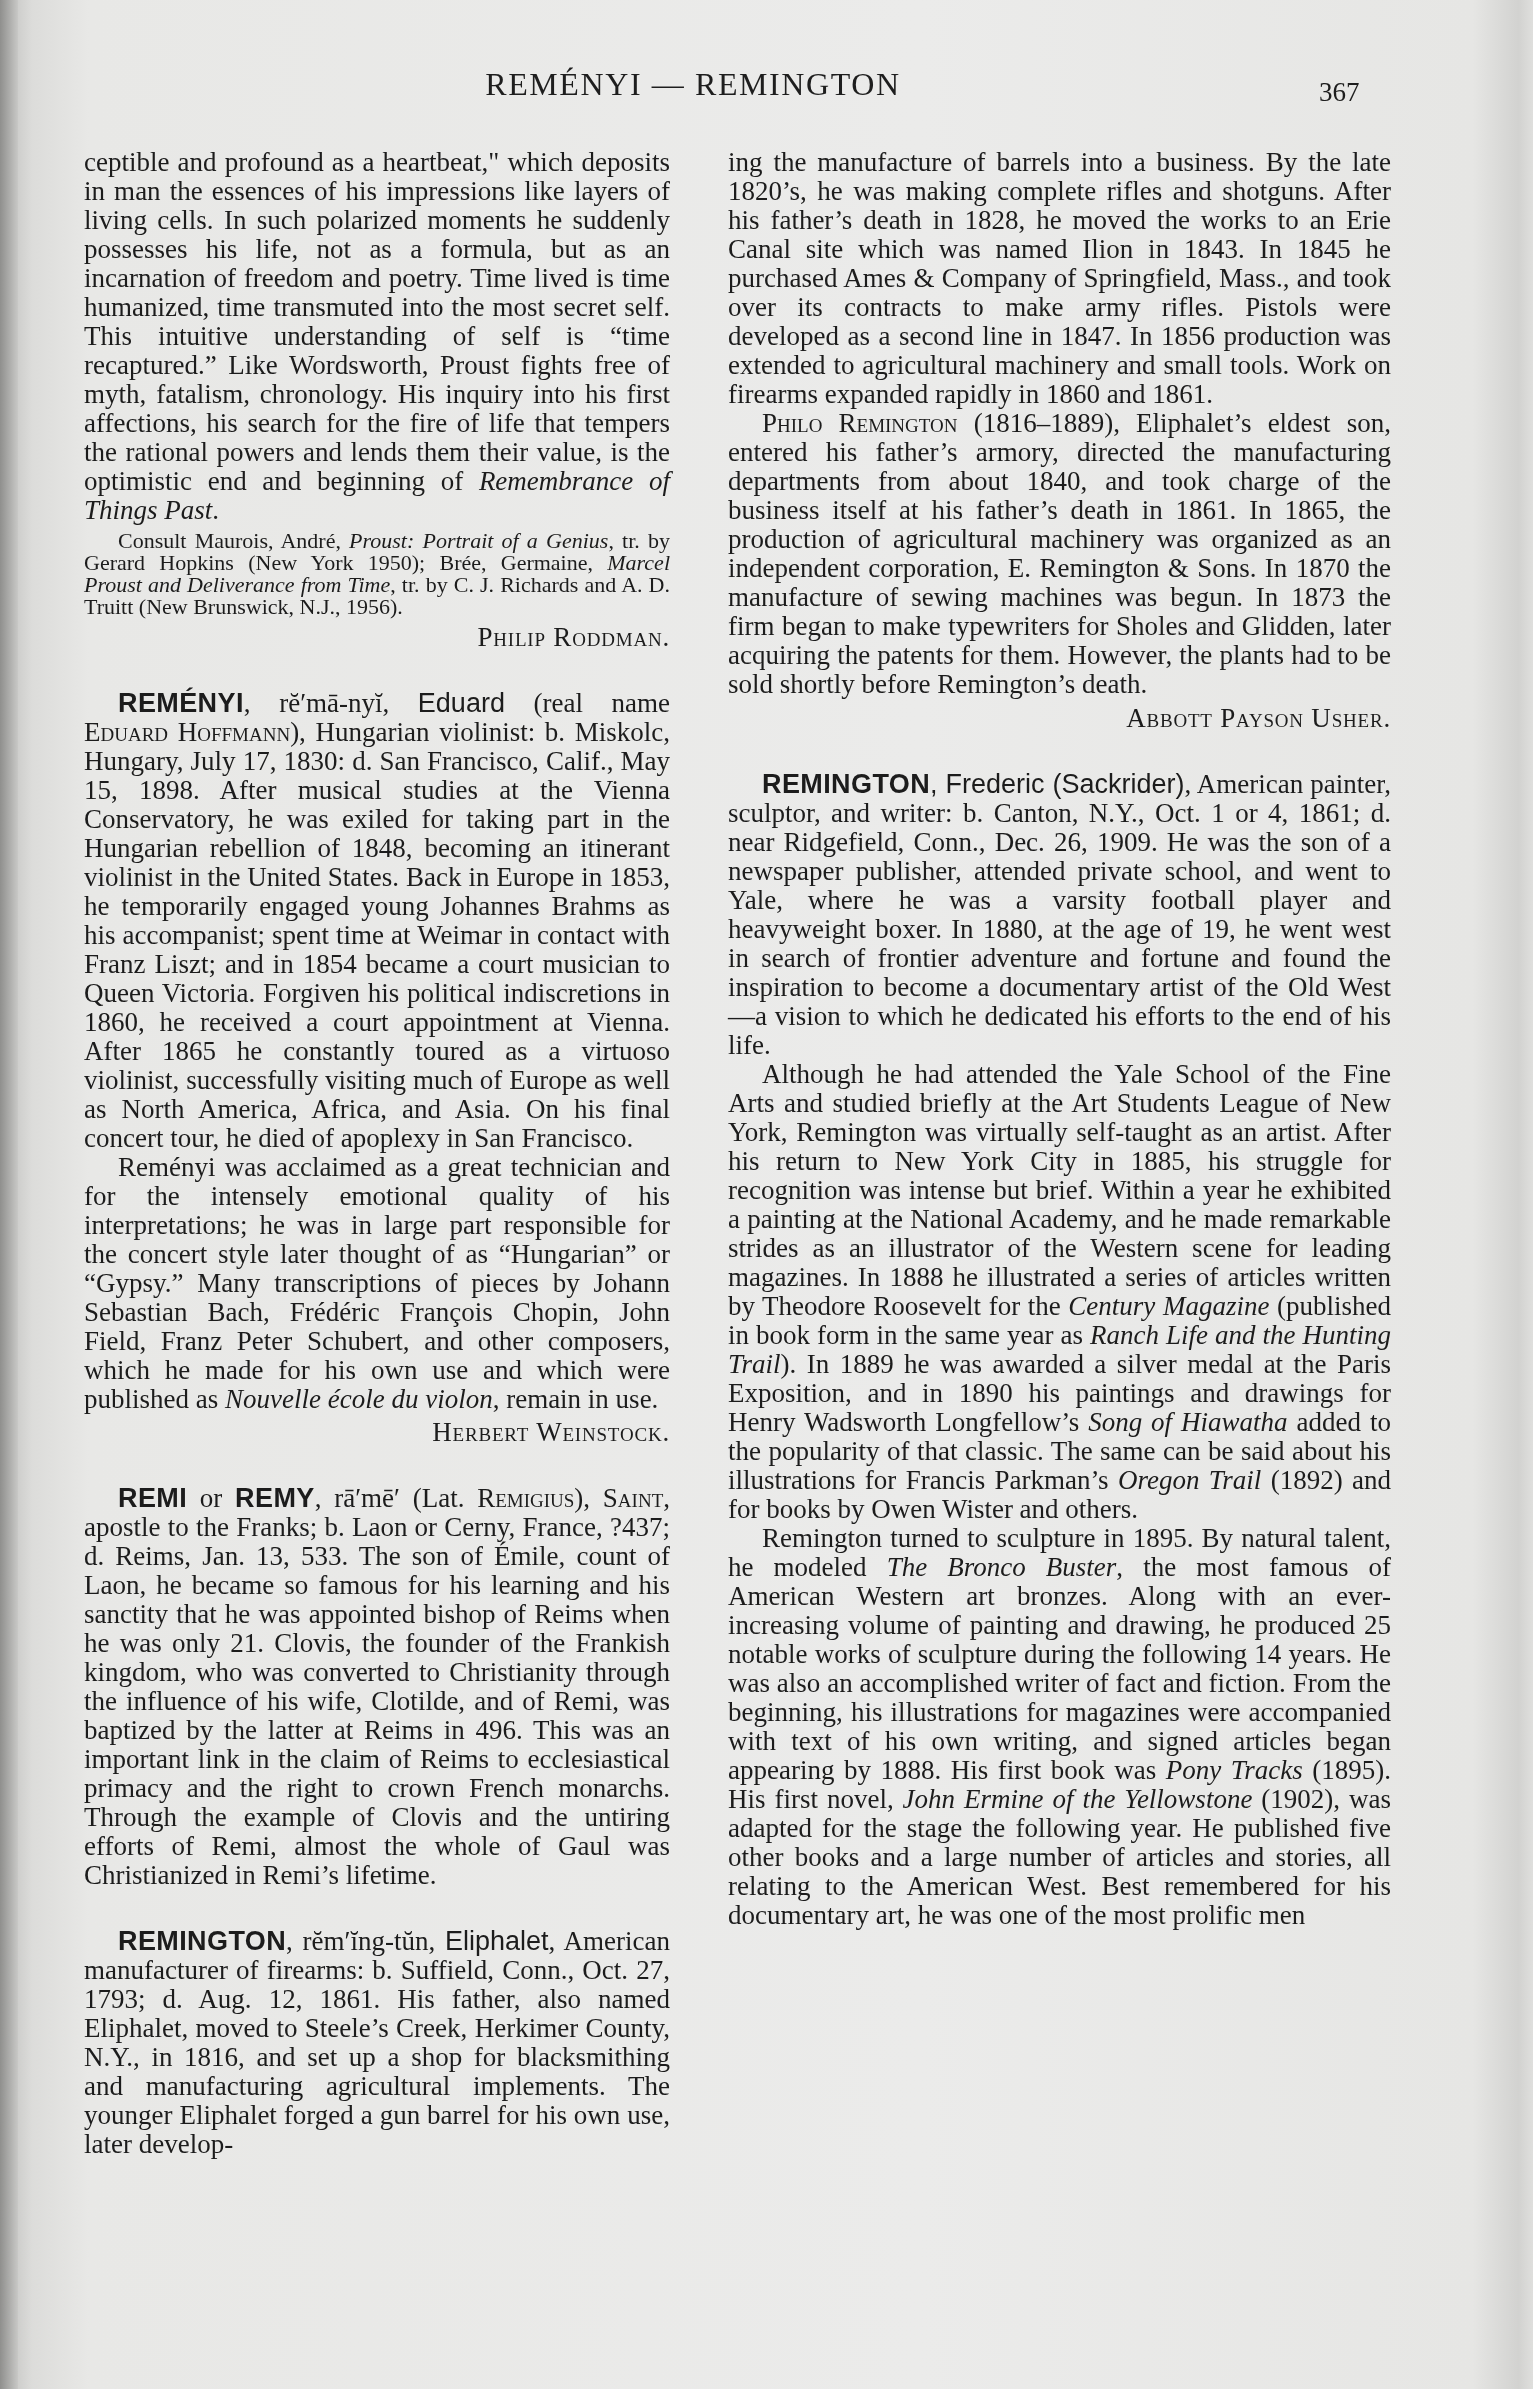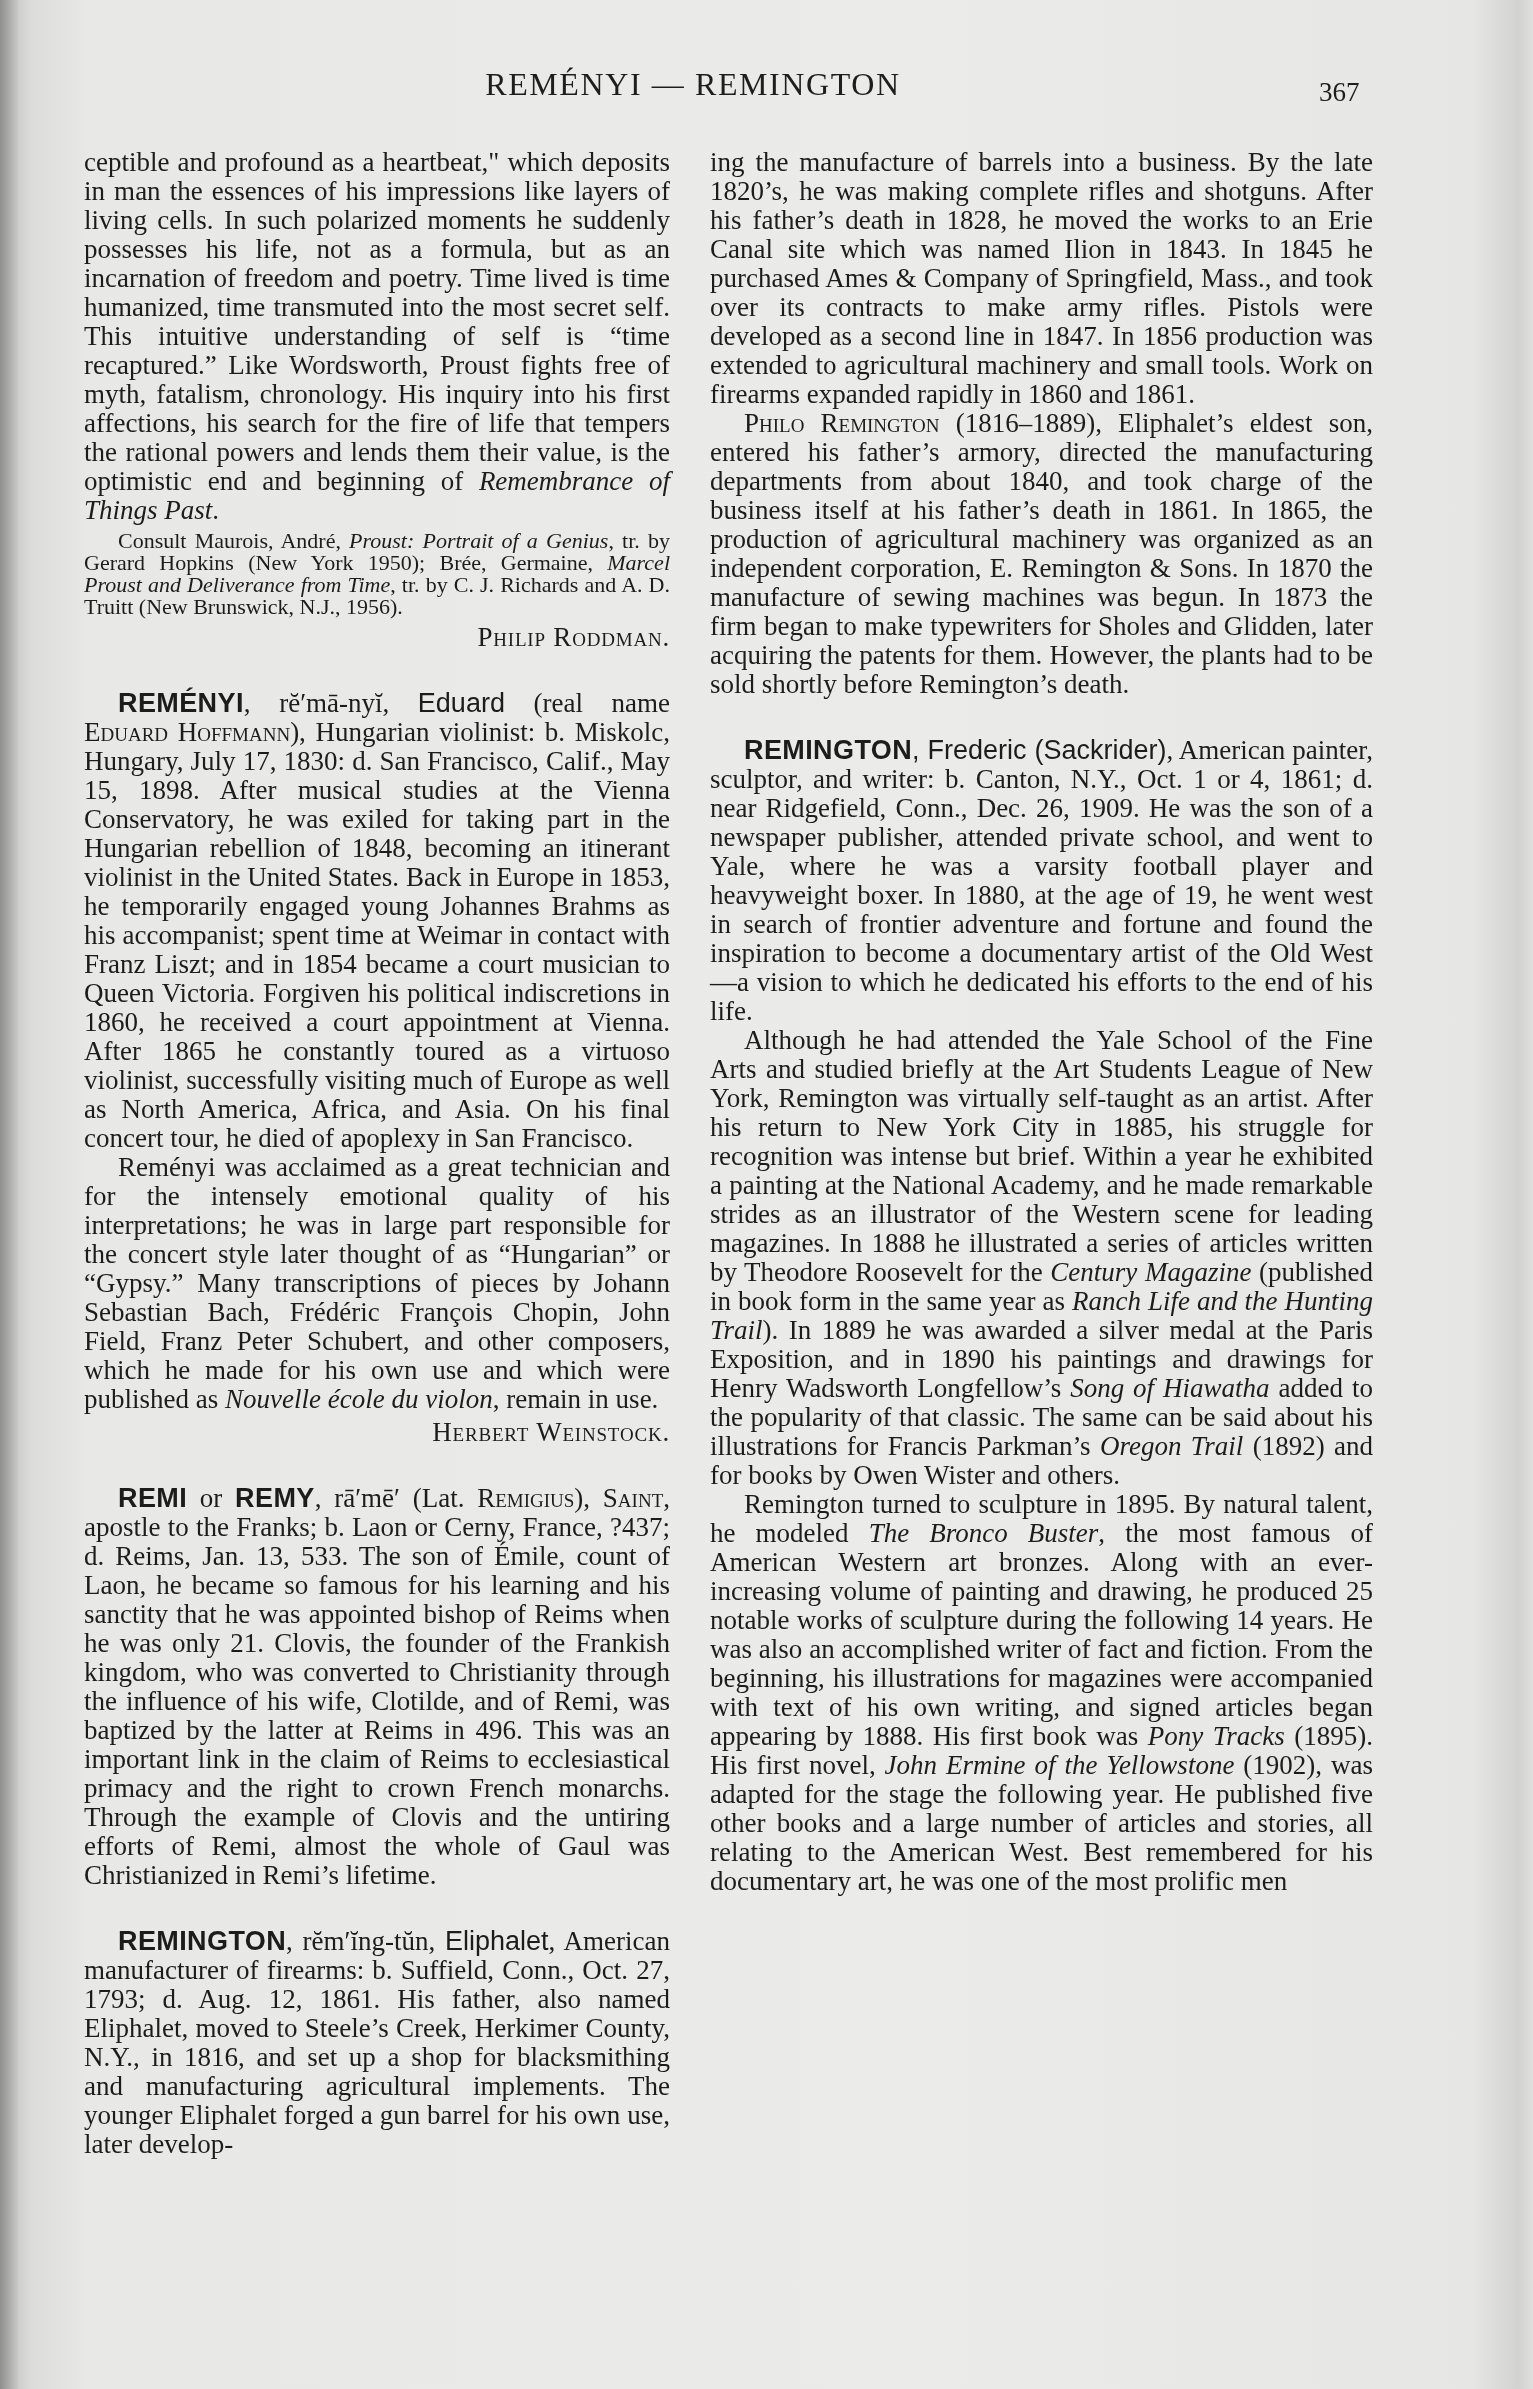--- a/index.html
+++ b/index.html
@@ -24,21 +24,21 @@
   }
   .folio {
     position: absolute; top: 77px; left: 1319px; font-size: 27px; color: #1e1e1e;
   }
   .col {
     position: absolute; top: 148px;
     font-size: 27px; line-height: 29px;
     text-align: justify; hyphens: manual;
   }
   .col.left { left: 84px; width: 586px; }
-  .col.right { left: 710px; width: 663px; }
+  .col.right { left: 728px; width: 663px; }
   p { margin: 0; }
   .indent { text-indent: 34px; }
   .biblio { font-size: 22px; line-height: 22px; text-indent: 34px; margin-top: 4.8px; }
   .sig { text-align: right; font-variant: small-caps; letter-spacing: 0.8px; margin-top: 4.8px; }
   .entry { margin-top: 37px; }
   .hw { font-weight: bold; font-family: "Liberation Sans", "DejaVu Sans", sans-serif; letter-spacing: 0.4px; }
   .bn { font-weight: normal; font-family: "Liberation Sans", "DejaVu Sans", sans-serif; }
   .sc { font-variant: small-caps; margin-top: 35px; }
   i { font-style: italic; }
 </style>
@@ -69,20 +69,21 @@
     </div>
 
     <div class="entry">
       <p class="indent"><span class="hw">REMINGTON</span><span>, rĕm′ĭng-tŭn, </span><span class="bn">Eliphalet</span><span>, American manufacturer of firearms: b. Suffield, Conn., Oct. 27, 1793; d. Aug. 12, 1861. His father, also named Eliphalet, moved to Steele’s Creek, Herkimer County, N.Y., in 1816, and set up a shop for blacksmithing and manufacturing agricultural implements. The younger Eliphalet forged a gun barrel for his own use, later develop-</span></p>
     </div>
   </div>
 
   <div class="col right">
     <p>ing the manufacture of barrels into a business. By the late 1820’s, he was making complete rifles and shotguns. After his father’s death in 1828, he moved the works to an Erie Canal site which was named Ilion in 1843. In 1845 he purchased Ames &amp; Company of Springfield, Mass., and took over its contracts to make army rifles. Pistols were developed as a second line in 1847. In 1856 production was extended to agricultural machinery and small tools. Work on firearms expanded rapidly in 1860 and 1861.</p>
     <p class="indent"><span class="sc">Philo Remington</span><span> (1816–1889), Eliphalet’s eldest son, entered his father’s armory, directed the manufacturing departments from about 1840, and took charge of the business itself at his father’s death in 1861. In 1865, the production of agricultural machinery was organized as an independent corporation, E. Remington &amp; Sons. In 1870 the manufacture of sewing machines was begun. In 1873 the firm began to make typewriters for Sholes and Glidden, later acquiring the patents for them. However, the plants had to be sold shortly before Remington’s death.</span></p>
+    <p class="sig">Abbott Payson Usher.</p>
 
     <div class="entry">
       <p class="indent"><span class="hw">REMINGTON</span><span class="bn">, Frederic (Sackrider)</span><span>, American painter, sculptor, and writer: b. Canton, N.Y., Oct. 1 or 4, 1861; d. near Ridgefield, Conn., Dec. 26, 1909. He was the son of a newspaper publisher, attended private school, and went to Yale, where he was a varsity football player and heavyweight boxer. In 1880, at the age of 19, he went west in search of frontier adventure and fortune and found the inspiration to become a documentary artist of the Old West—a vision to which he dedicated his efforts to the end of his life.</span></p>
       <p class="indent"><span>Although he had attended the Yale School of the Fine Arts and studied briefly at the Art Students League of New York, Remington was virtually self-taught as an artist. After his return to New York City in 1885, his struggle for recognition was intense but brief. Within a year he exhibited a painting at the National Academy, and he made remarkable strides as an illustrator of the Western scene for leading magazines. In 1888 he illustrated a series of articles written by Theodore Roosevelt for the </span><i>Century Magazine</i><span> (published in book form in the same year as </span><i>Ranch Life and the Hunting Trail</i><span>). In 1889 he was awarded a silver medal at the Paris Exposition, and in 1890 his paintings and drawings for Henry Wadsworth Longfellow’s </span><i>Song of Hiawatha</i><span> added to the popularity of that classic. The same can be said about his illustrations for Francis Parkman’s </span><i>Oregon Trail</i><span> (1892) and for books by Owen Wister and others.</span></p>
       <p class="indent"><span>Remington turned to sculpture in 1895. By natural talent, he modeled </span><i>The Bronco Buster</i><span>, the most famous of American Western art bronzes. Along with an ever-increasing volume of painting and drawing, he produced 25 notable works of sculpture during the following 14 years. He was also an accomplished writer of fact and fiction. From the beginning, his illustrations for magazines were accompanied with text of his own writing, and signed articles began appearing by 1888. His first book was </span><i>Pony Tracks</i><span> (1895). His first novel, </span><i>John Ermine of the Yellowstone</i><span> (1902), was adapted for the stage the following year. He published five other books and a large number of articles and stories, all relating to the American West. Best remembered for his documentary art, he was one of the most prolific men</span></p>
     </div>
   </div>
 </div>
 
 

